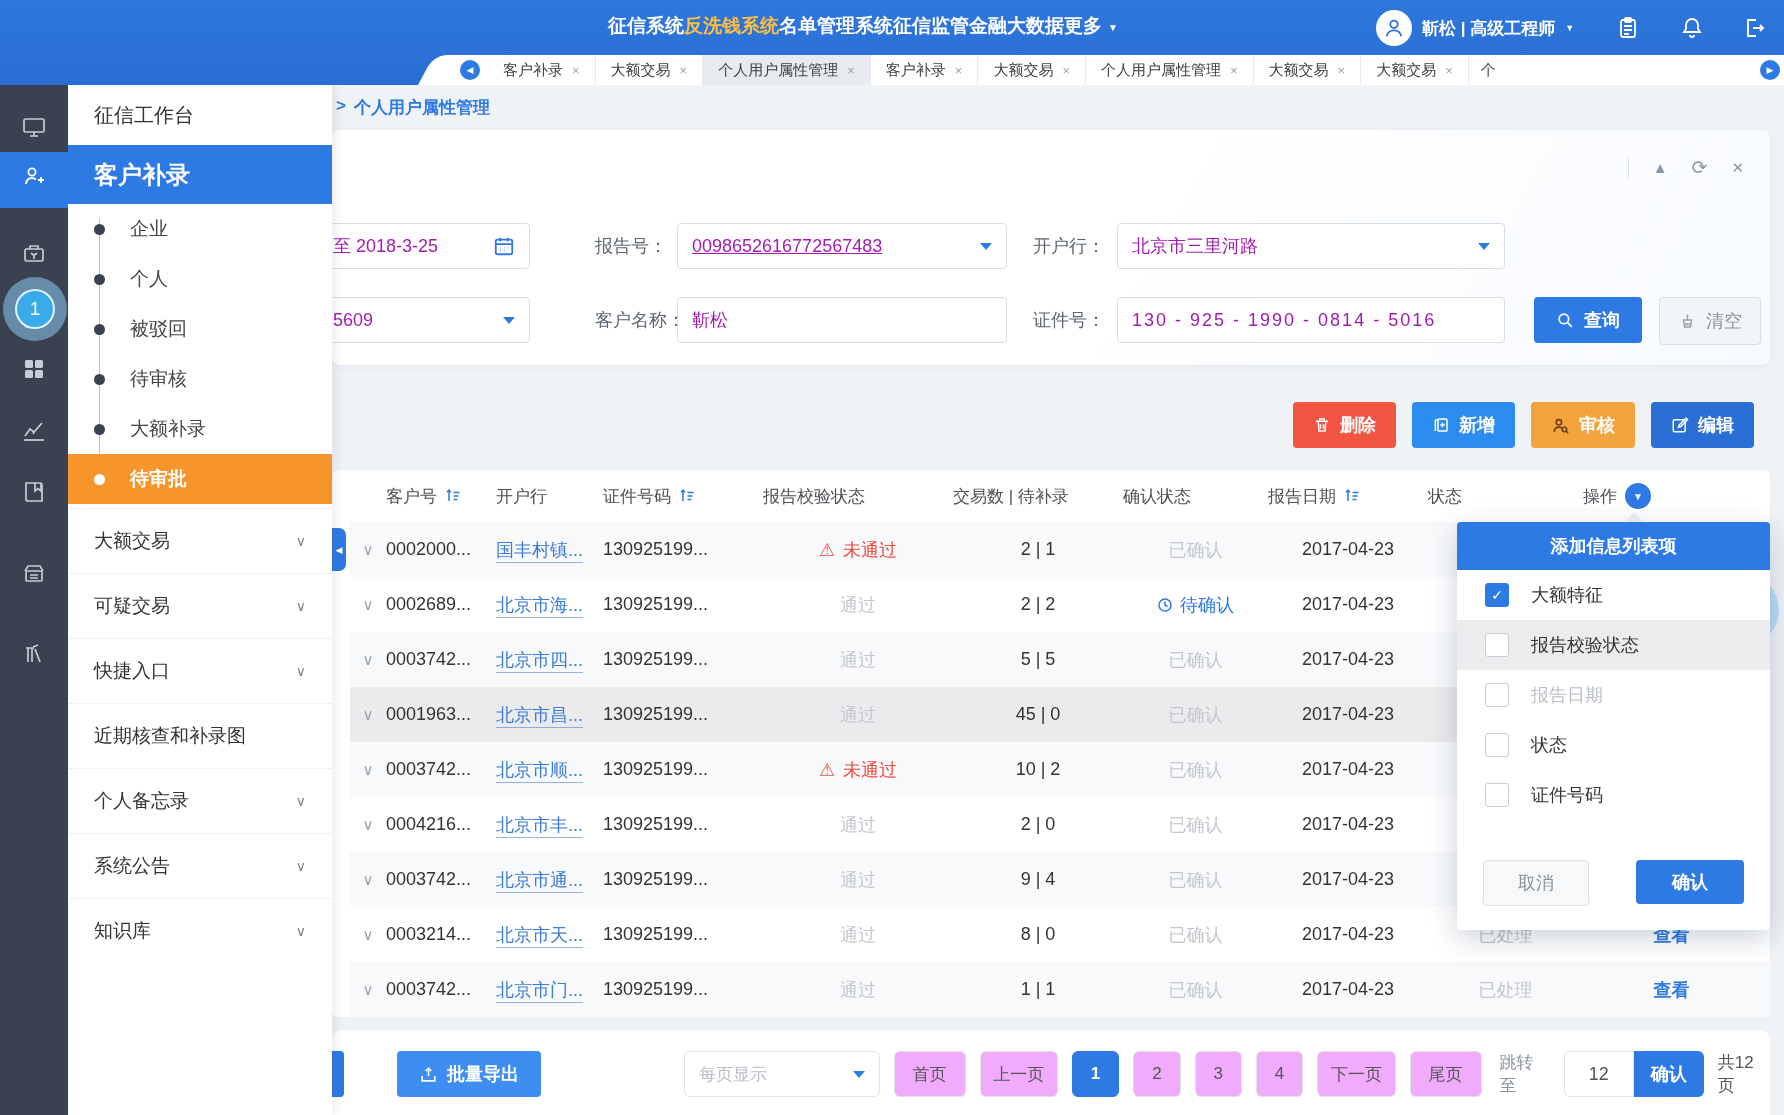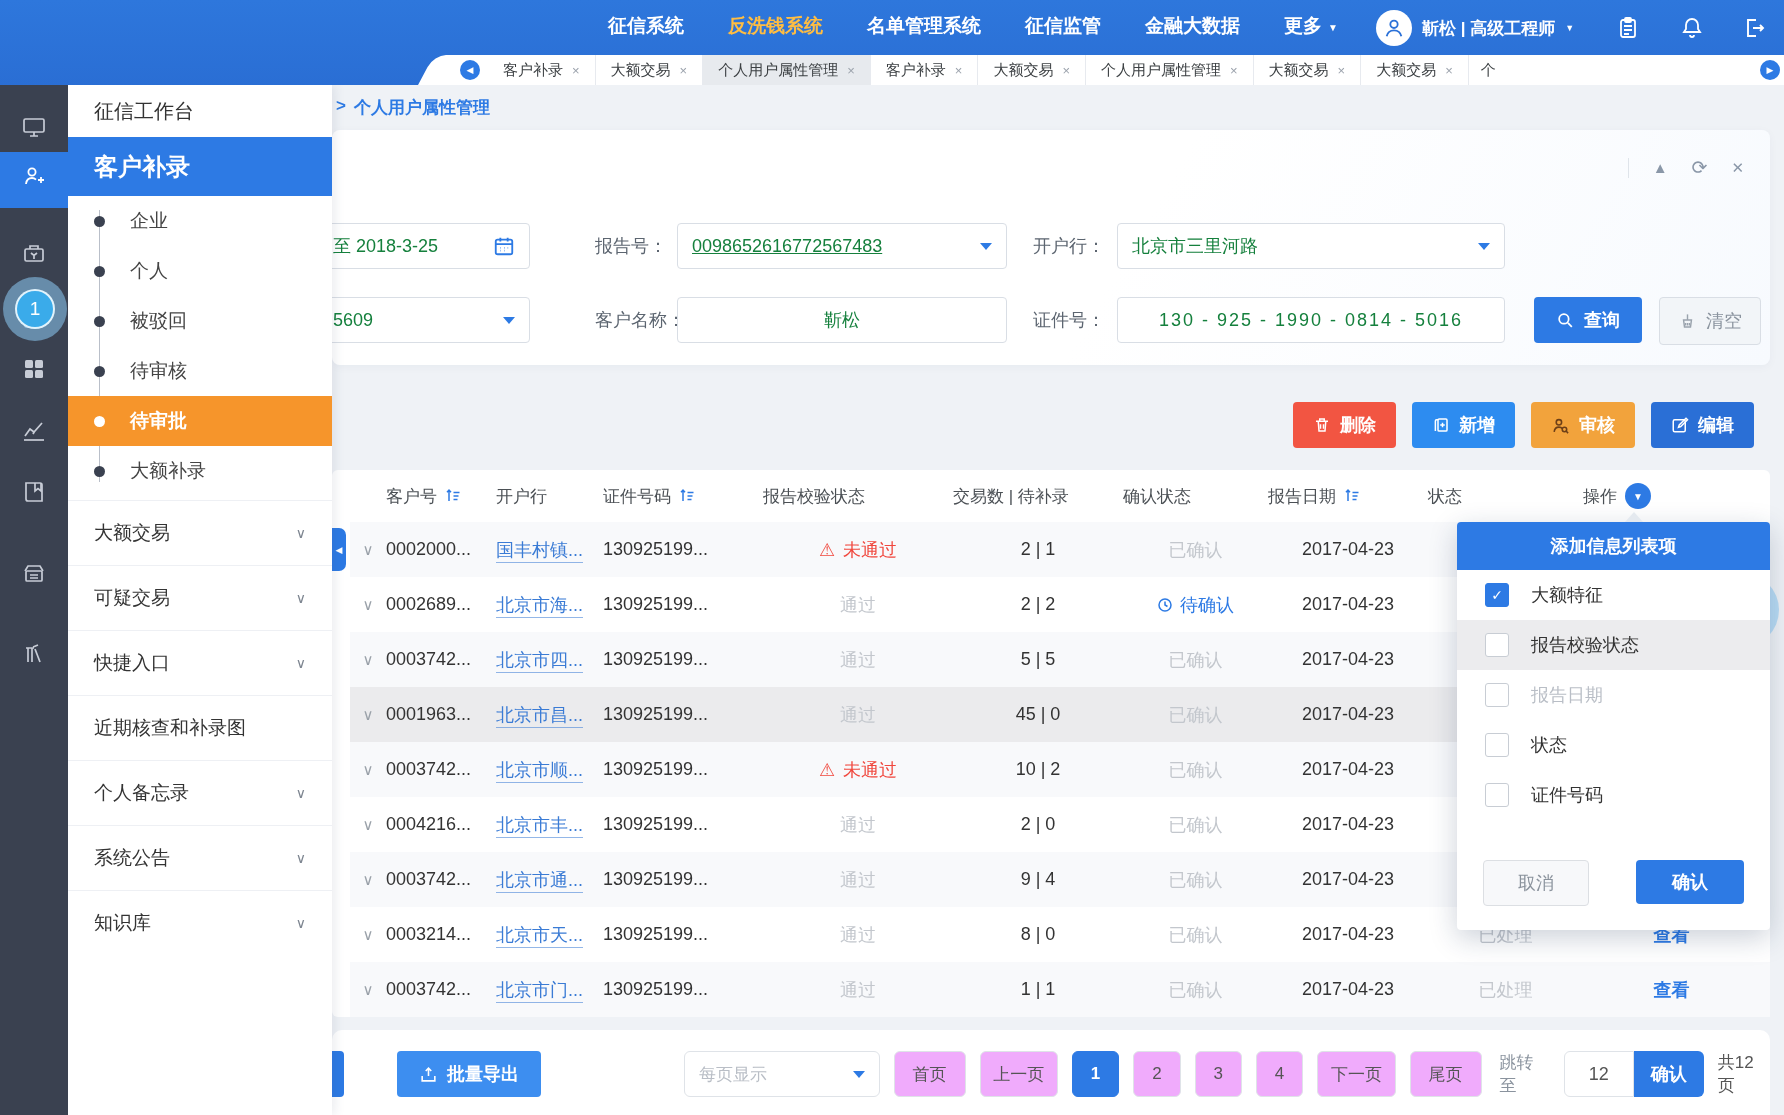--- a/index.html
+++ b/index.html
@@ -6,21 +6,21 @@
   .app{position:relative;width:1784px;height:1115px;overflow:hidden;background:#eff2f6;
        font-family:"Liberation Sans","DejaVu Sans",sans-serif;color:#333;}
   
   .hdr{position:absolute;left:0;top:0;width:1784px;height:85px;background:linear-gradient(180deg,#2e77dc,#2a6ed4);z-index:50;}
   .logo{position:absolute;left:26px;top:6px;width:360px;height:72px;}
   .logo-diamond{position:absolute;left:34px;top:12px;width:50px;height:50px;border-radius:10px;
       transform:rotate(45deg);background:linear-gradient(135deg,#cde7fb,#67aef0 70%);opacity:.95;}
   .logo-abbr{position:absolute;left:8px;top:14px;font-size:40px;font-weight:bold;font-style:italic;color:#fff;letter-spacing:1px;text-shadow:0 1px 3px rgba(20,60,130,.35);}
   .logo-cn{position:absolute;left:128px;top:10px;font-size:27px;font-weight:bold;color:#fff;letter-spacing:2px;}
   .logo-en{position:absolute;left:130px;top:46px;font-size:14px;font-style:italic;color:#e8f1fd;}
-  .topnav{position:absolute;left:608px;top:0;height:52px;display:flex;align-items:center;gap:44px;justify-content:flex-end;}
+  .topnav{position:absolute;left:608px;top:0;height:52px;display:flex;align-items:center;justify-content:flex-end;}
   .nav-item{display:flex;align-items:center;gap:6px;font-size:19px;font-weight:bold;color:#fff;cursor:pointer;white-space:nowrap;}
   .nav-item.is-active{color:#ffbd42;}
   .nav-caret{display:none;font-size:10px;margin-top:3px;}
   .nav-item.is-dropdown .nav-caret{display:inline;}
   .userbox{position:absolute;left:1376px;top:10px;display:flex;align-items:center;gap:10px;color:#fff;}
   .avatar{width:36px;height:36px;border-radius:50%;background:#fff;display:flex;align-items:center;justify-content:center;}
   .username{font-size:17px;font-weight:bold;white-space:nowrap;}
   .user-caret{font-size:9px;}
   .hdr-icon{position:absolute;top:16px;width:24px;height:24px;color:#fff;cursor:pointer;}
   
@@ -44,21 +44,21 @@
   .badge .halo{position:absolute;left:0;top:0;width:100%;height:100%;border-radius:50%;background:rgba(140,202,244,.55);}
   .badge .core{position:absolute;border-radius:50%;background:#3aabea;border:2px solid rgba(255,255,255,.85);
       color:#fff;display:flex;align-items:center;justify-content:center;font-size:19px;}
   #badge1{left:3px;top:277px;width:64px;height:64px;}
   #badge1 .core{left:12px;top:12px;width:36px;height:36px;}
   #badge2{left:1705px;top:573px;width:74px;height:74px;}
   #badge2 .core{left:15px;top:15px;width:40px;height:40px;font-size:20px;}
   
   .menu{position:absolute;left:68px;top:85px;width:264px;height:1030px;background:#fff;z-index:30;
       box-shadow:3px 0 10px rgba(60,70,95,.10);}
-  .mi-workbench{height:52px;display:flex;align-items:center;padding-left:26px;font-size:20px;color:#333;cursor:pointer;}
+  .mi-workbench{height:60px;display:flex;align-items:center;padding-left:26px;font-size:20px;color:#333;cursor:pointer;}
   .mi-group{height:59px;display:flex;align-items:center;padding-left:26px;font-size:24px;font-weight:bold;
       color:#fff;background:#2d7ae4;cursor:pointer;}
   .subnav{position:relative;height:304px;}
   .subnav::before{content:'';position:absolute;left:31px;top:14px;bottom:18px;width:1px;background:#b9bfc9;}
   .sub-item{position:relative;height:50px;display:flex;align-items:center;padding-left:62px;font-size:19px;color:#444;cursor:pointer;}
   .sub-item .dot{position:absolute;left:26px;width:11px;height:11px;border-radius:50%;background:#3a4150;}
   .sub-item.is-active{background:#f6952b;color:#fff;font-weight:bold;}
   .sub-item.is-active .dot{background:#fff;}
   .sec-item{height:64px;display:flex;align-items:center;justify-content:space-between;
       padding:0 26px;font-size:19px;color:#333;border-top:1px solid #eef0f4;cursor:pointer;}
@@ -67,21 +67,21 @@
   
   .main{position:absolute;left:332px;top:85px;width:1452px;height:1030px;}
   .crumbs{position:absolute;left:4px;top:11px;font-size:17px;color:#2d7ae4;font-weight:bold;display:flex;gap:8px;}
   .fcard{position:absolute;left:0;top:45px;width:1438px;height:235px;background:linear-gradient(120deg,#ffffff 55%,#f7fafe);
       border-radius:8px;box-shadow:0 2px 10px rgba(30,60,110,.04);}
   .panel-ctrl{position:absolute;top:26px;display:flex;align-items:center;gap:24px;color:#8a97a8;right:26px;}
   .panel-ctrl .bar{width:1px;height:20px;background:#dfe4ea;}
   .pc-btn{font-size:15px;cursor:pointer;}
   .f-label{position:absolute;font-size:18px;color:#5c6570;line-height:46px;}
   .f-input{position:absolute;height:44px;border:1px solid #d9dee5;border-radius:4px;background:#fff;
-      display:flex;align-items:center;padding:0 14px;font-size:18px;color:#15803d;cursor:text;justify-content:center;}
+      display:flex;align-items:center;padding:0 14px;font-size:18px;color:#a21caf;cursor:text;}
   .f-input .caret{margin-left:auto;width:0;height:0;border-left:6px solid transparent;border-right:6px solid transparent;
       border-top:7px solid #2d7ae4;}
   .fi-date{left:-14px;width:182px;top:93px;}
   .fi-acct{left:-14px;width:182px;top:167px;}
   .lb-report{left:263px;top:93px;} .fi-report{left:345px;top:93px;width:300px;text-decoration:underline;}
   .lb-bank{left:701px;top:93px;} .fi-bank{left:785px;top:93px;width:358px;}
   .lb-cust{left:263px;top:167px;} .fi-cust{left:345px;top:167px;width:300px;}
   .lb-cert{left:701px;top:167px;} .fi-cert{left:785px;top:167px;width:358px;letter-spacing:2px;}
   .btn{display:flex;align-items:center;justify-content:center;gap:9px;border-radius:4px;font-size:18px;
       color:#fff;cursor:pointer;white-space:nowrap;}
@@ -351,28 +351,28 @@
         <div class="sub-item">
           <span class="dot"></span>
           <span>被驳回</span>
         </div>
 
         <div class="sub-item">
           <span class="dot"></span>
           <span>待审核</span>
         </div>
 
+        <div class="sub-item">
+          <span class="dot"></span>
+          <span>大额补录</span>
+        </div>
+
         <div class="sub-item is-active">
           <span class="dot"></span>
           <span>待审批</span>
-        </div>
-
-        <div class="sub-item">
-          <span class="dot"></span>
-          <span>大额补录</span>
         </div>
 
     </div>
 
       <div class="sec-item is-chevron">
         <span>大额交易</span>
         <span class="chev">∨</span>
       </div>
 
       <div class="sec-item is-chevron">

